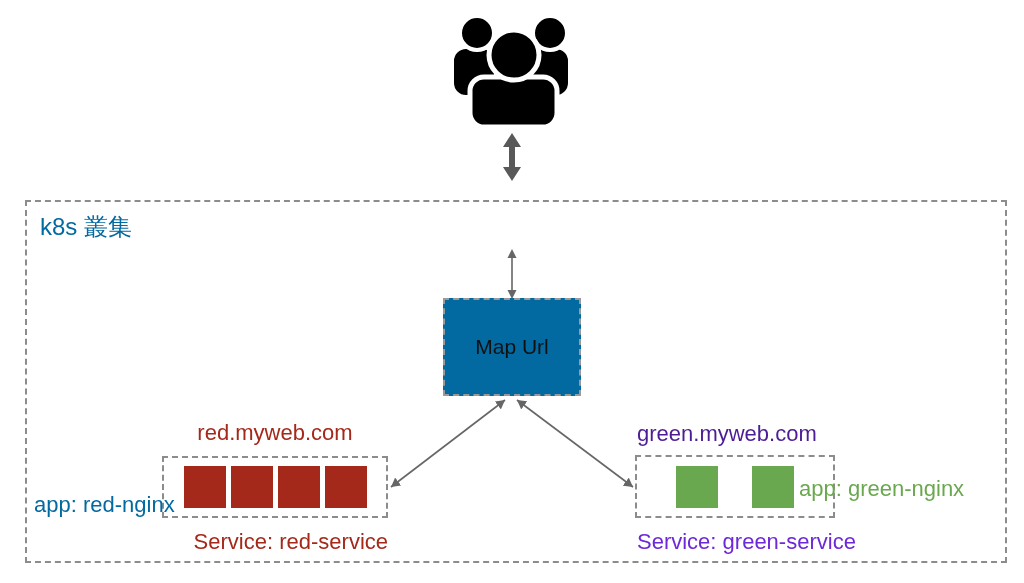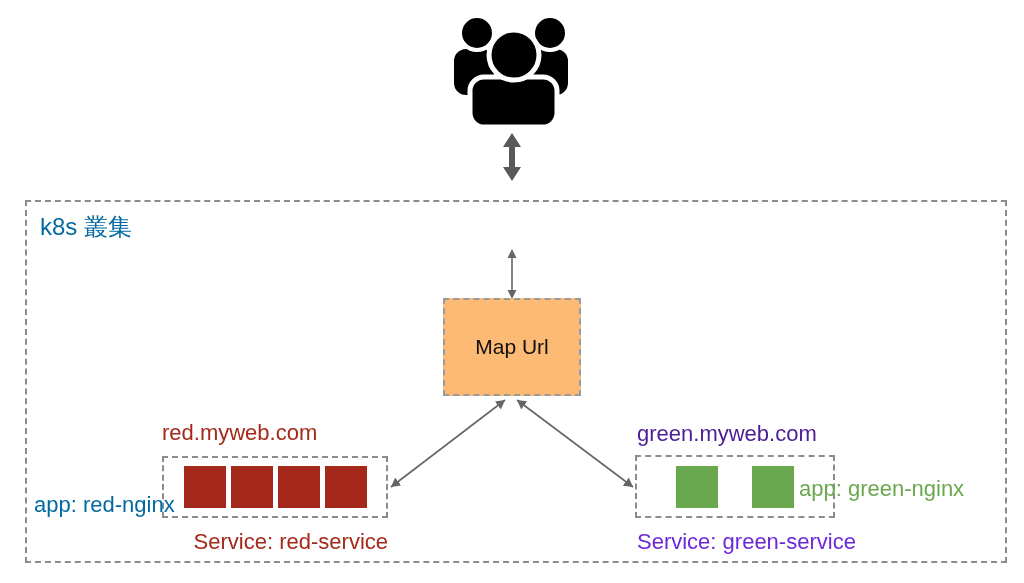--- a/index.html
+++ b/index.html
@@ -65,21 +65,21 @@
     border: 2px dashed #8c8c8c;
     display: flex; align-items: center; justify-content: center;
     z-index: 1;
   }
   .pod-box-red   { left: 162px; top: 456px; width: 226px; height: 62px; gap: 5px; }
   .pod-box-green { left: 635px; top: 455px; width: 200px; height: 63px; gap: 34px; }
   .pod { width: 42px; height: 42px; display: inline-block; }
 
   
   .label { font-size: 22px; white-space: nowrap; z-index: 2; }
-  .red-domain    { left: 162px; top: 420px; width: 226px; text-align: left; }
+  .red-domain    { left: 162px; top: 420px; width: 226px; text-align: center; }
   .red-app       { left: 34px;  top: 476px; }
   .red-service   { left: 162px; top: 529px; width: 226px; text-align: center; }
   .green-domain  { left: 637px; top: 421px; }
   .green-app     { left: 799px; top: 476px; }
   .green-service { left: 637px; top: 529px; }
 </style>
 </head>
 <body>
 
 <div class="canvas">
@@ -103,21 +103,21 @@
     <div class="cluster-label">k8s 叢集</div>
   </div>
 
 
   <svg class="abs arrow-ingress-map" width="16" height="50">
     <line x1="8" y1="7" x2="8" y2="43" stroke="#666666" stroke-width="1.6"></line>
     <path d="M8,0 L12.5,9 L3.5,9 Z" fill="#666666"></path>
     <path d="M8,50 L12.5,41 L3.5,41 Z" fill="#666666"></path>
   </svg>
 
-  <div class="abs mapurl-node" style="background: #fdba74;">
+  <div class="abs mapurl-node" style="background: #0369a1;">
     <span>Map Url</span>
   </div>
 
   <svg class="abs arrow-map-red" width="132" height="102">
     <defs>
       <marker id="ah-left" markerWidth="11" markerHeight="10" refX="9" refY="5" orient="auto-start-reverse" markerUnits="userSpaceOnUse">
         <path d="M0,0 L9,5 L0,10 Z" fill="#666666"></path>
       </marker>
     </defs>
     <line x1="122" y1="8" x2="8" y2="95" stroke="#666666" stroke-width="1.6" marker-start="url(#ah-left)" marker-end="url(#ah-left)"></line>

